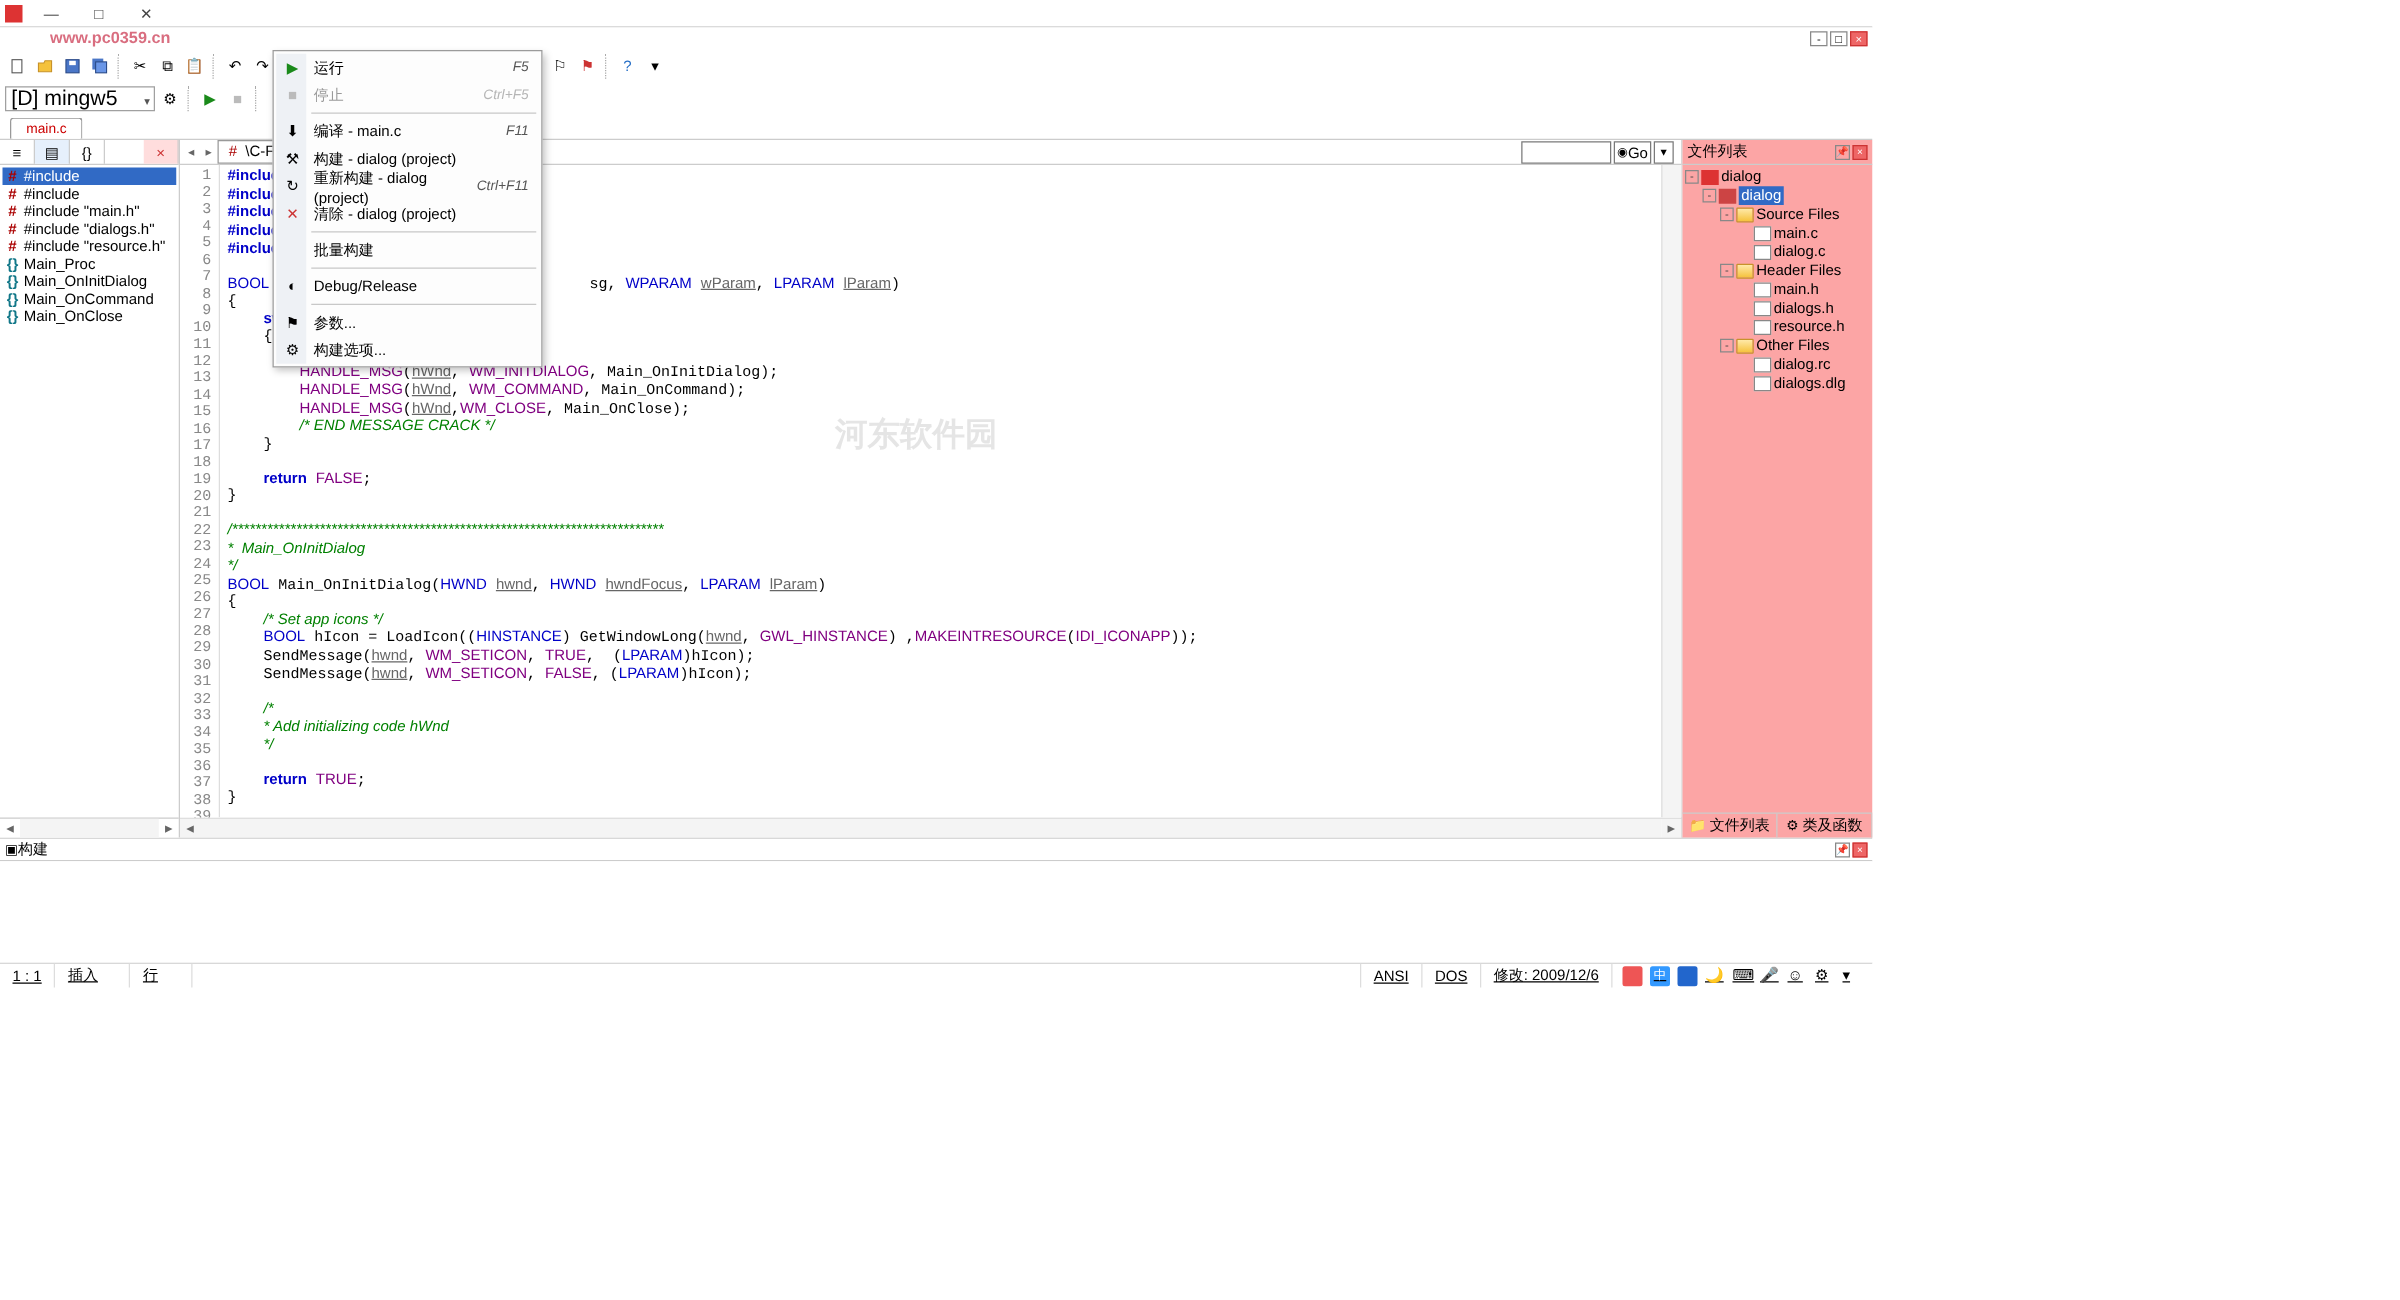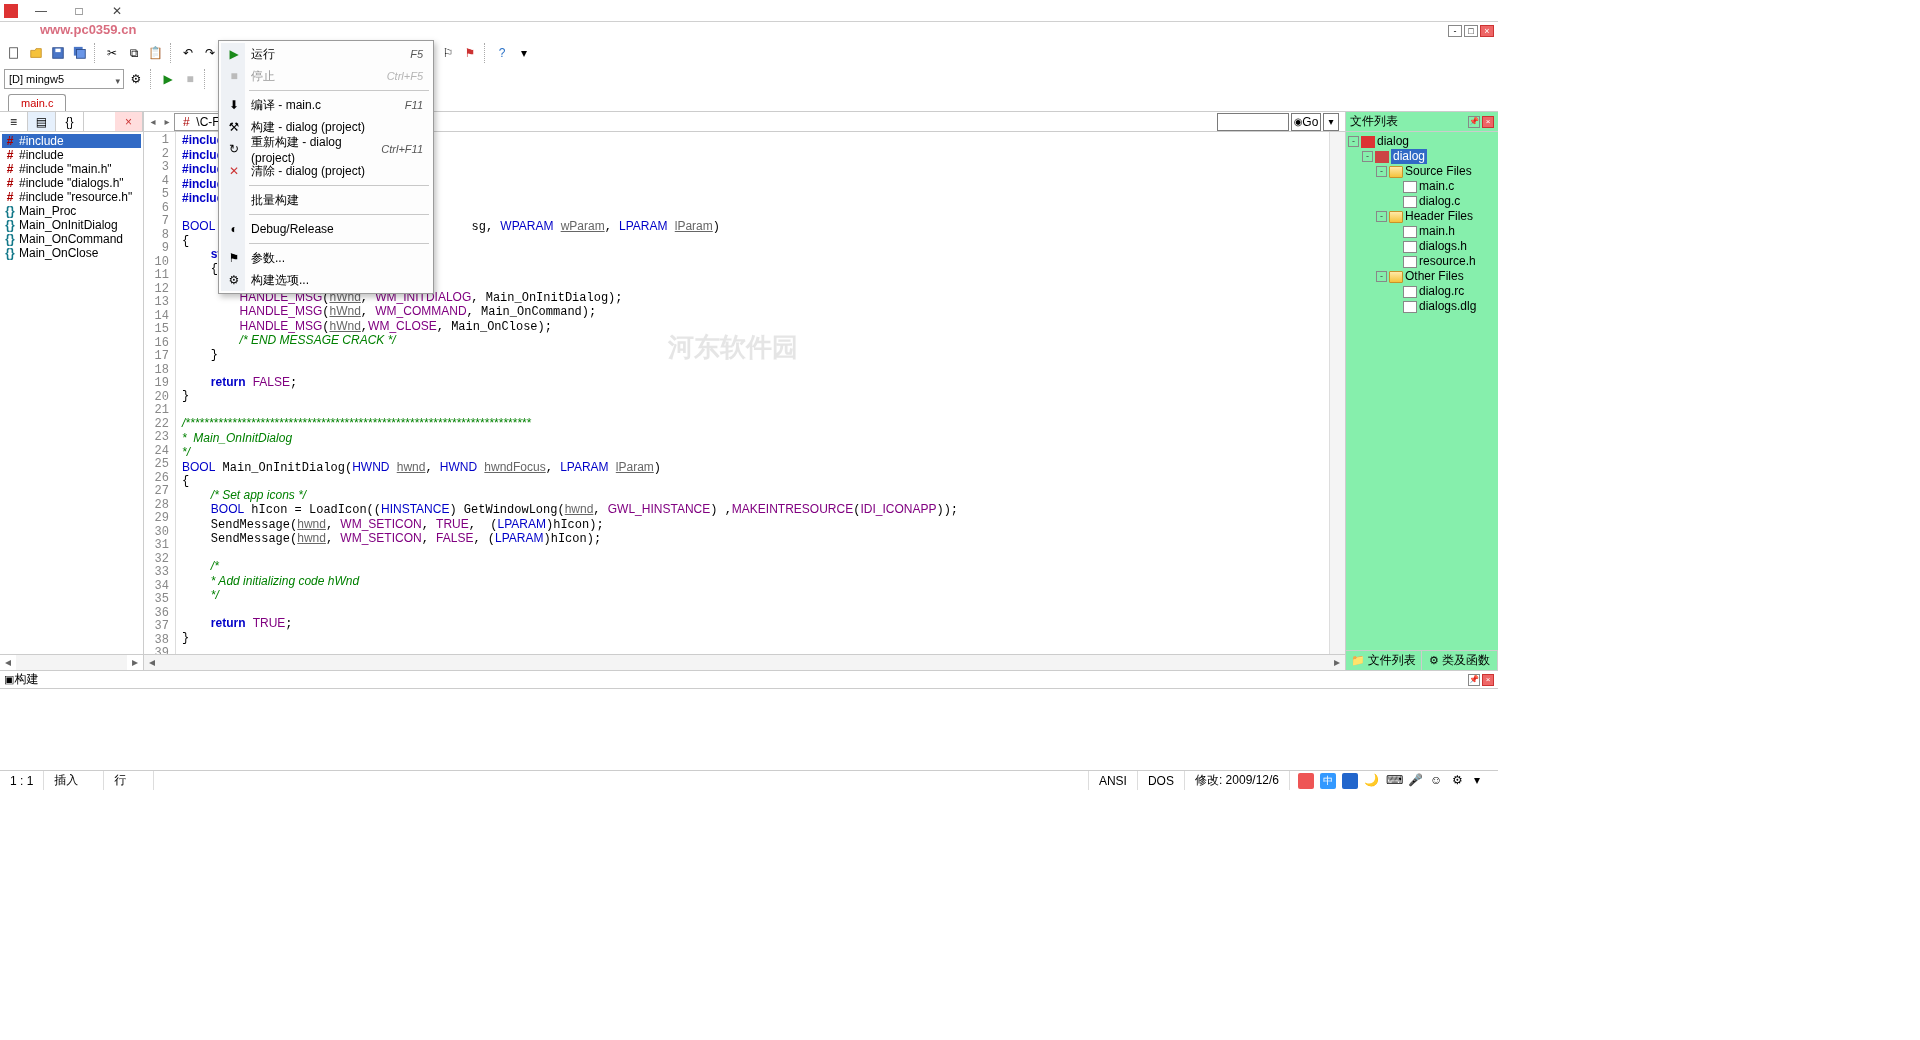--- a/index.html
+++ b/index.html
@@ -11,21 +11,21 @@
 .menubar { height:18px; background:#fff; display:flex; align-items:center; padding:0 2px; position:relative; }
 .menubar .mitem { padding:1px 6px; font-size:12px; white-space:nowrap; }
 .menubar .mitem.active { background:#2874c6; color:#fff; }
 .menubar .wm { margin-left:auto; color:#c9304a; font-weight:bold; font-size:14px; opacity:.7; }
 .menubar .mdi-btns { display:flex; gap:2px; margin-right:2px; }
 .menubar .mdi-btns span { width:14px; height:12px; border:1px solid #888; font-size:9px; display:flex; align-items:center; justify-content:center; }
 .toolbar1, .toolbar2 { height:26px; background:#fff; display:flex; align-items:center; padding:0 4px; gap:2px; }
 .tb { width:20px; height:20px; border:1px solid transparent; display:flex; align-items:center; justify-content:center; }
 .tb svg { width:14px; height:14px; }
 .tsep { width:4px; height:20px; border-left:1px dotted #aaa; margin:0 2px; }
-.dd { height:20px; border:1px solid #a0a0a0; background:#fff; padding:0 16px 0 4px; min-width:120px; position:relative; font-size:11px; line-height:18px; }
+.dd { height:20px; border:1px solid #a0a0a0; background:#fff; padding:0 16px 0 4px; min-width:120px; position:relative; font-size:17px; line-height:18px; }
 .dd::after { content:"▾"; position:absolute; right:3px; top:2px; color:#555; font-size:9px; }
 .tabstrip { height:20px; background:#fff; display:flex; align-items:flex-end; padding-left:8px; border-bottom:1px solid #ccc; }
 .tab { padding:2px 12px; border:1px solid #999; border-bottom:none; background:#fff; border-radius:3px 3px 0 0; font-size:11px; color:#c00; }
 .mainrow { display:flex; height:558px; background:#fff; }
 .leftpanel { width:144px; border-right:1px solid #ccc; display:flex; flex-direction:column; background:#fff; }
 .lp-tabs { height:20px; display:flex; border-bottom:1px solid #ccc; }
 .lp-tabs .lpt { width:28px; height:19px; border-right:1px solid #ccc; display:flex; align-items:center; justify-content:center; }
 .lp-tabs .lpt.active { background:#e6f0fc; }
 .lplist { flex:1; overflow:auto; padding:2px; }
 .lplist .li { display:flex; align-items:center; gap:3px; padding:0px 2px; font-size:11px; font-family:"Courier New",monospace; white-space:nowrap; }
@@ -50,42 +50,42 @@
 .str { color:#c00080; }
 .cm { color:#008000; font-style:italic; }
 .ty { color:#0000c8; }
 .fn { color:#000; }
 .und { text-decoration:underline; color:#666; }
 .mac { color:#800080; }
 .vscroll { width:16px; background:#f4f4f4; border-left:1px solid #ddd; }
 .ed-hsb { height:16px; display:flex; border-top:1px solid #ccc; }
 .ed-hsb .arr { width:16px; text-align:center; color:#666; background:#f4f4f4; }
 .ed-hsb .trk { flex:1; background:#f4f4f4; }
-.rightpanel { width:152px; display:flex; flex-direction:column; background:#86efac; }
+.rightpanel { width:152px; display:flex; flex-direction:column; background:#fca5a5; }
 .rp-head { height:20px; border-bottom:1px solid #ccc; display:flex; align-items:center; padding:0 4px; font-size:11px; }
 .rp-head .pin { margin-left:auto; display:flex; gap:2px; }
 .rp-head .pin span { width:12px; height:12px; border:1px solid #888; font-size:8px; text-align:center; }
 .tree { flex:1; overflow:auto; padding:2px 2px; font-size:11px; font-family:"SimSun","Courier New",monospace; }
 .tn { display:flex; align-items:center; gap:2px; white-space:nowrap; line-height:15px; }
 .tn .tw { width:11px; height:11px; border:1px solid #888; text-align:center; font-size:9px; line-height:9px; color:#444; }
 .tn .ic { width:14px; height:12px; }
 .ic-fld { background:linear-gradient(#ffe9a8,#f5c23c); border:1px solid #c8922a; border-radius:1px; }
 .ic-prj { background:#d33; }
 .ic-prj2 { background:#c44; }
 .ic-file { background:#fff; border:1px solid #888; }
 .tn.sel span.lbl { background:#316ac5; color:#fff; padding:0 2px; }
 .ind1 { padding-left:14px; } .ind2 { padding-left:28px; } .ind3 { padding-left:42px; }
 .rp-bot { height:20px; border-top:1px solid #ccc; display:flex; }
 .rp-bot .bt { flex:1; display:flex; align-items:center; justify-content:center; gap:3px; font-size:11px; border-right:1px solid #ccc; }
 .bottompanel { height:100px; border-top:1px solid #ccc; display:flex; flex-direction:column; }
 .bp-head { height:18px; display:flex; align-items:center; padding:0 4px; font-size:11px; border-bottom:1px solid #ccc; }
 .bp-head .pin { margin-left:auto; display:flex; gap:2px; }
 .bp-head .pin span { width:12px; height:12px; border:1px solid #888; font-size:8px; text-align:center; }
 .bp-body { flex:1; background:#fff; }
-.statusbar { height:20px; border-top:1px solid #ccc; display:flex; align-items:center; font-size:11px; }
+.statusbar { height:20px; border-top:1px solid #ccc; display:flex; align-items:center; font-size:11px;text-decoration:underline; }
 .statusbar .sc { padding:0 10px; border-right:1px solid #ddd; height:100%; display:flex; align-items:center; }
 .statusbar .flex { flex:1; }
 .tray { display:flex; align-items:center; gap:6px; padding:0 8px; }
 .tray .ti { width:16px; height:16px; border-radius:2px; }
 .dropdown-menu { position:absolute; top:40px; left:218px; width:216px; background:#fdfdfd; border:1px solid #9b9b9b; box-shadow:2px 3px 6px rgba(0,0,0,.25); z-index:100; padding:2px; }
 .dropdown-menu .iconstrip { position:absolute; left:2px; top:2px; bottom:2px; width:24px; background:#eef1f5; }
 .dm-item { position:relative; display:flex; align-items:center; height:22px; padding-left:30px; padding-right:8px; font-size:12px; }
 .dm-item.disabled { color:#9a9a9a; }
 .dm-item .sc { margin-left:auto; color:#555; font-size:11px;font-style:italic; }
 .dm-item.disabled .sc { color:#b5b5b5; }

